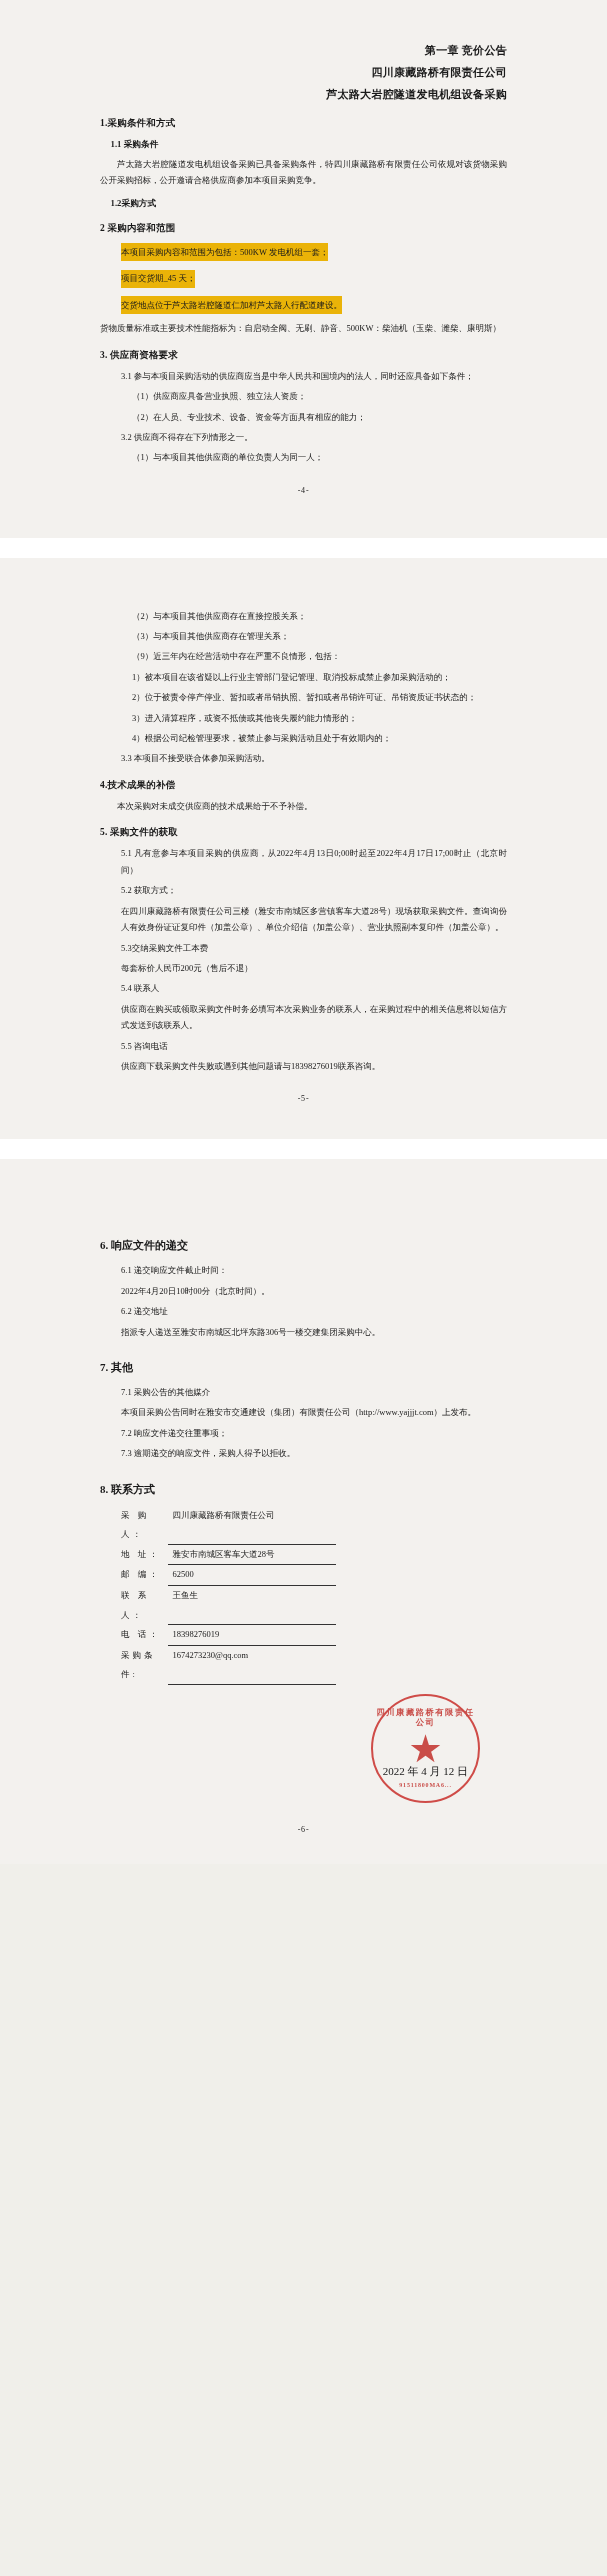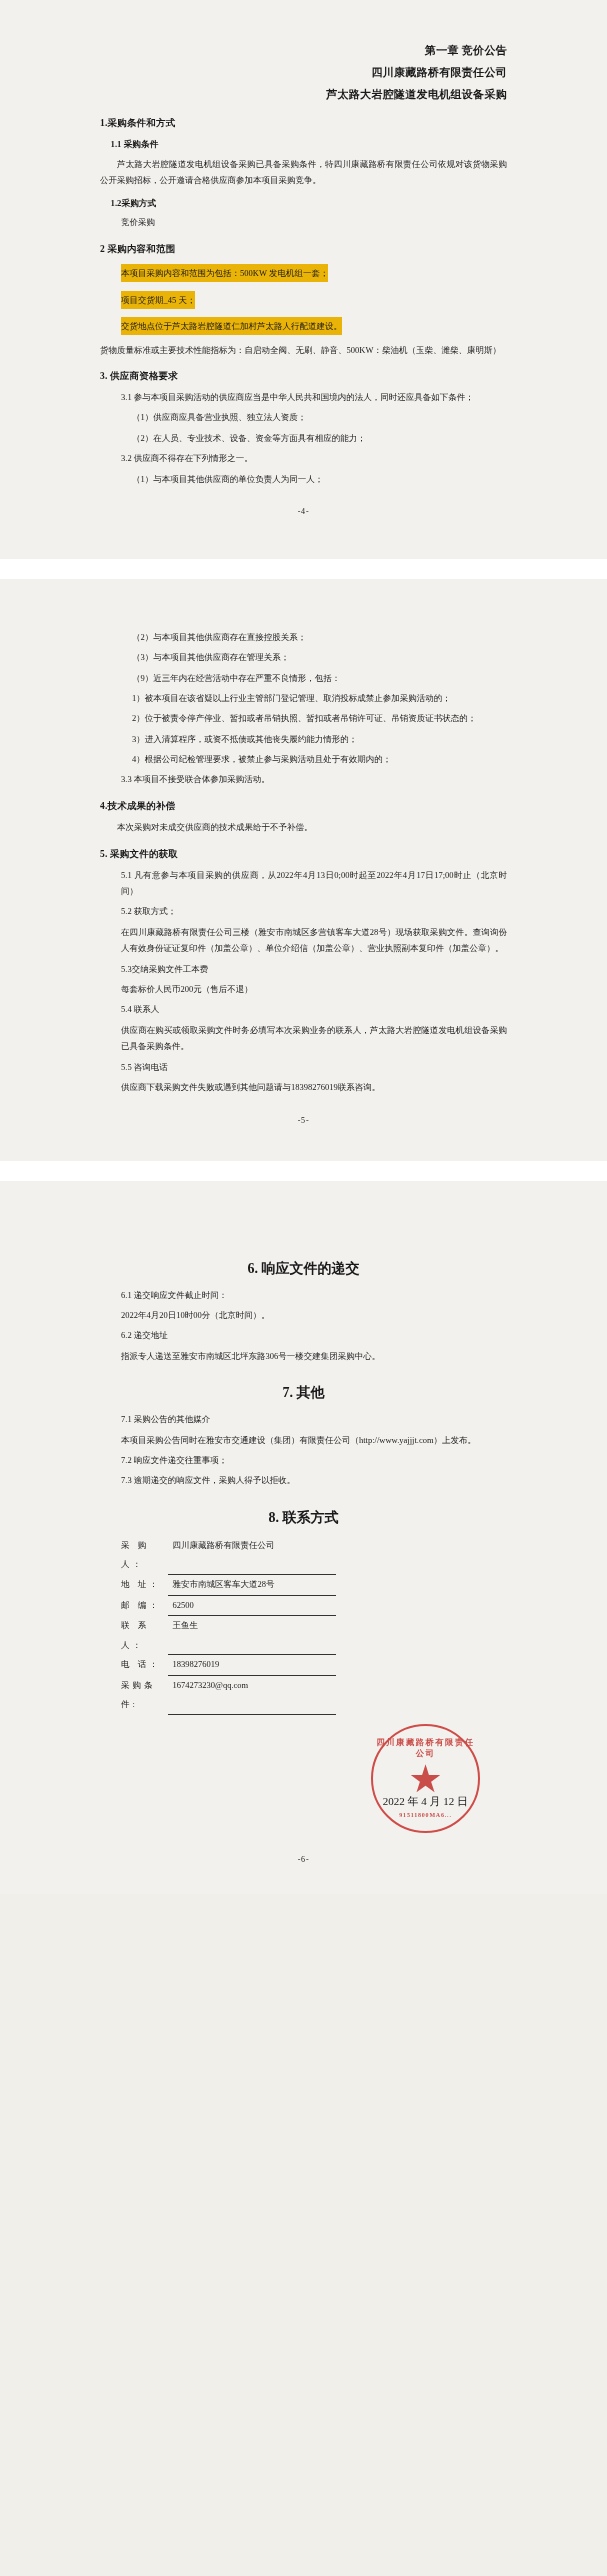--- a/index.html
+++ b/index.html
@@ -96,24 +96,23 @@
   .pageno {
     text-align: center;
     font-size: 8px;
     margin-top: 20px;
     letter-spacing: 0.8px;
   }
   .blk-line { margin: 7.6px 0; }
 
   
   .big-sec {
-    font-size: 14px;
+    font-size: 11px;
     font-weight: bold;
     margin: 20px 0 9px 0;
-    text-align: center;
   }
   .contact-row {
     display: flex;
     font-size: 8.5px;
     line-height: 2.3;
     padding-left: 21px;
   }
   .contact-label {
     width: 47px;
     flex: 0 0 47px;
@@ -189,21 +188,20 @@
         <div>第一章  竞价公告</div>
         <div>四川康藏路桥有限责任公司</div>
         <div>芦太路大岩腔隧道发电机组设备采购</div>
       </div>
 
       <h2 class="sec">1.采购条件和方式</h2>
       <h3 class="sub">1.1 采购条件</h3>
       <p class="txt">芦太路大岩腔隧道发电机组设备采购已具备采购条件，特四川康藏路桥有限责任公司依规对该货物采购公开采购招标，公开邀请合格供应商参加本项目采购竞争。</p>
 
       <h3 class="sub">1.2采购方式</h3>
-      <p class="ind1">竞价采购</p>
 
       <h2 class="sec">2 采购内容和范围</h2>
       <p class="ind1 blk-line">
         <span class="hl hl-line">本项目采购内容和范围为包括：500KW 发电机组一套；</span>
       </p>
       <p class="ind1 blk-line">
         <span class="hl hl-line">项目交货期_45 天；</span>
       </p>
       <p class="ind1 blk-line">
         <span class="hl hl-line">交货地点位于芦太路岩腔隧道仁加村芦太路人行配道建设。</span>
@@ -237,21 +235,21 @@
       <h2 class="sec">4.技术成果的补偿</h2>
       <p class="txt">本次采购对未成交供应商的技术成果给于不予补偿。</p>
 
       <h2 class="sec">5.  采购文件的获取</h2>
       <p class="ind1">5.1 凡有意参与本项目采购的供应商，从2022年4月13日0;00时起至2022年4月17日17;00时止（北京时间）</p>
       <p class="ind1">5.2 获取方式；</p>
       <p class="ind1">在四川康藏路桥有限责任公司三楼（雅安市南城区多营镇客车大道28号）现场获取采购文件。查询询份人有效身份证证复印件（加盖公章）、单位介绍信（加盖公章）、营业执照副本复印件（加盖公章）。</p>
       <p class="ind1">5.3交纳采购文件工本费</p>
       <p class="ind1">每套标价人民币200元（售后不退）</p>
       <p class="ind1">5.4 联系人</p>
-      <p class="ind1">供应商在购买或领取采购文件时务必填写本次采购业务的联系人，芦太路大岩腔隧道发电机组设备采购已具备采购条件。</p>
+      <p class="ind1">供应商在购买或领取采购文件时务必填写本次采购业务的联系人，在采购过程中的相关信息将以短信方式发送到该联系人。</p>
       <p class="ind1">5.5 咨询电话</p>
       <p class="ind1">供应商下载采购文件失败或遇到其他问题请与18398276019联系咨询。</p>
 
       <div class="pageno">-5-</div>
     </div>
   </div>
 
   <div class="gap"></div>
 
   <div class="page p3">

